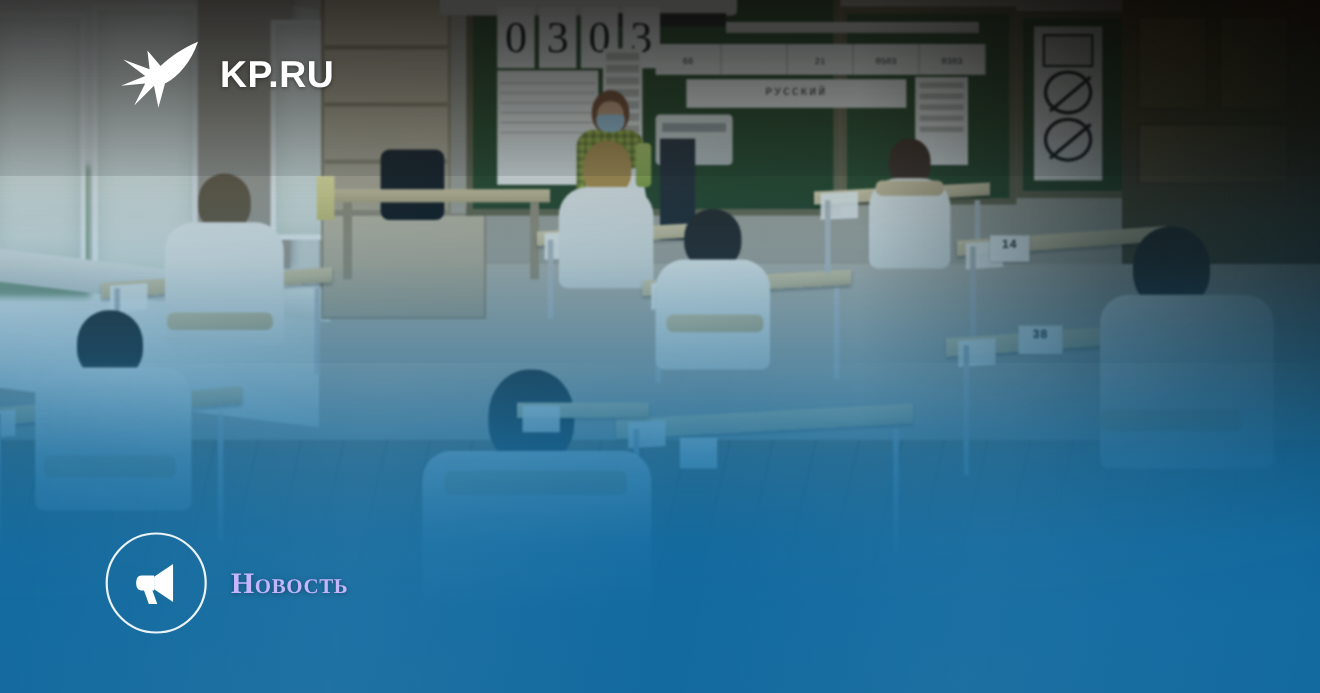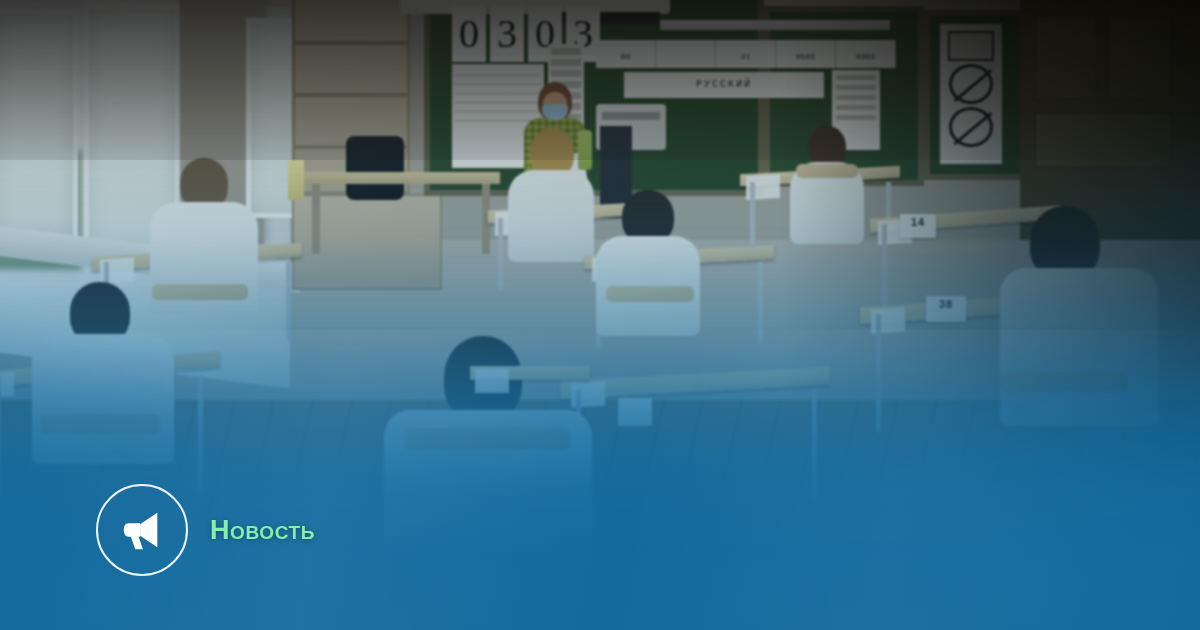--- a/index.html
+++ b/index.html
@@ -368,23 +368,23 @@
     position:absolute; left:96px; top:484px;
     display:flex; align-items:center; gap:22px;
   }
   .badge-circle{
     width:92px; height:92px; border-radius:50%;
     border:2px solid rgba(255,255,255,.92);
     display:flex; align-items:center; justify-content:center;
   }
   .badge-icon{ width:46px; height:46px; display:block; }
   .badge-label{
-    color:#86efac; font-size:27px; font-weight:700;
+    color:#c4b5fd; font-size:27px; font-weight:700;
     font-variant:small-caps; letter-spacing:.6px;
-    font-family:Liberation Sans, sans-serif;
+    font-family:Liberation Serif, serif;
     text-shadow:0 1px 5px rgba(0,0,0,.35);
   }
 </style>
 </head>
 <body>
 
 <div class="card">
 
   <div class="photo">
 
@@ -580,20 +580,26 @@
     <div class="photo-soft"></div>
     <div class="dark-top"></div>
     <div class="dark-right"></div>
     <div class="vignette"></div>
   </div>
 
   <div class="blue-overlay"></div>
   <div class="blue-sheen"></div>
   <div class="scrim"></div>
 
+  <div class="logo">
+    <svg class="logo-bird" viewBox="0 0 76 64">
+      <path fill="#ffffff" d="M72 2 C58 8 46 16 38 24 L26 10 L28 27 L4 18 L24 33 L2 42 L24 40 L14 60 L32 42 L36 62 L42 40 C54 34 66 20 72 2 Z"></path>
+    </svg>
+    <span class="logo-text">KP.RU</span>
+  </div>
 
 
   <div class="badge">
     <span class="badge-circle">
       <svg class="badge-icon" viewBox="0 0 48 48">
         <path fill="#ffffff" d="M40 6 L40 42 L22 30 L22 18 Z"></path>
         <path fill="#ffffff" d="M10 17 L22 17 L22 31 L10 31 C6.5 31 5 28 5 24 C5 20 6.5 17 10 17 Z"></path>
         <path fill="#ffffff" d="M12 30 L20 30 L25 44 L17 44 Z"></path>
       </svg>
     </span>

